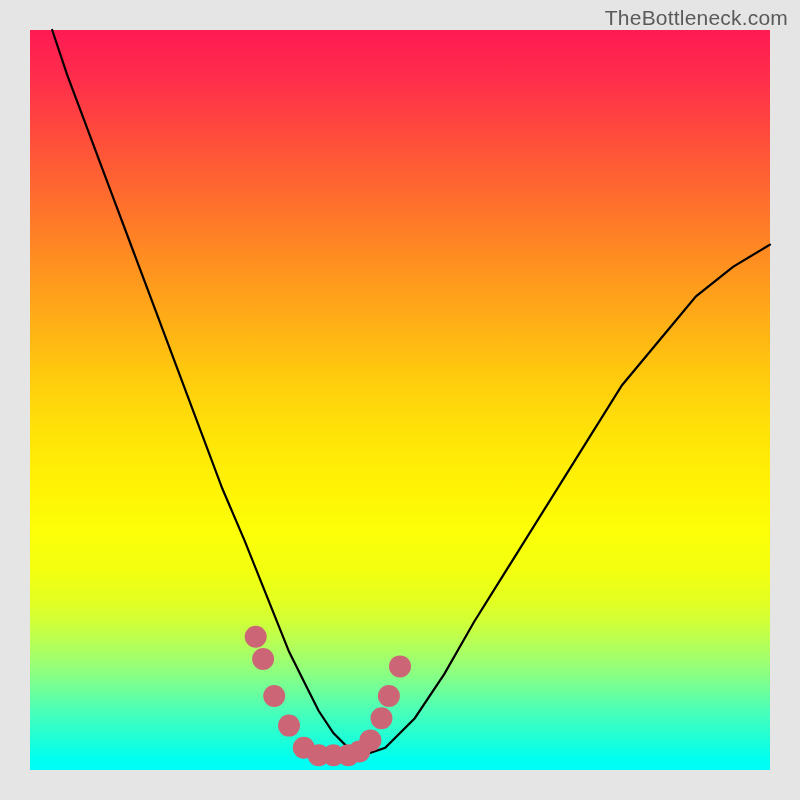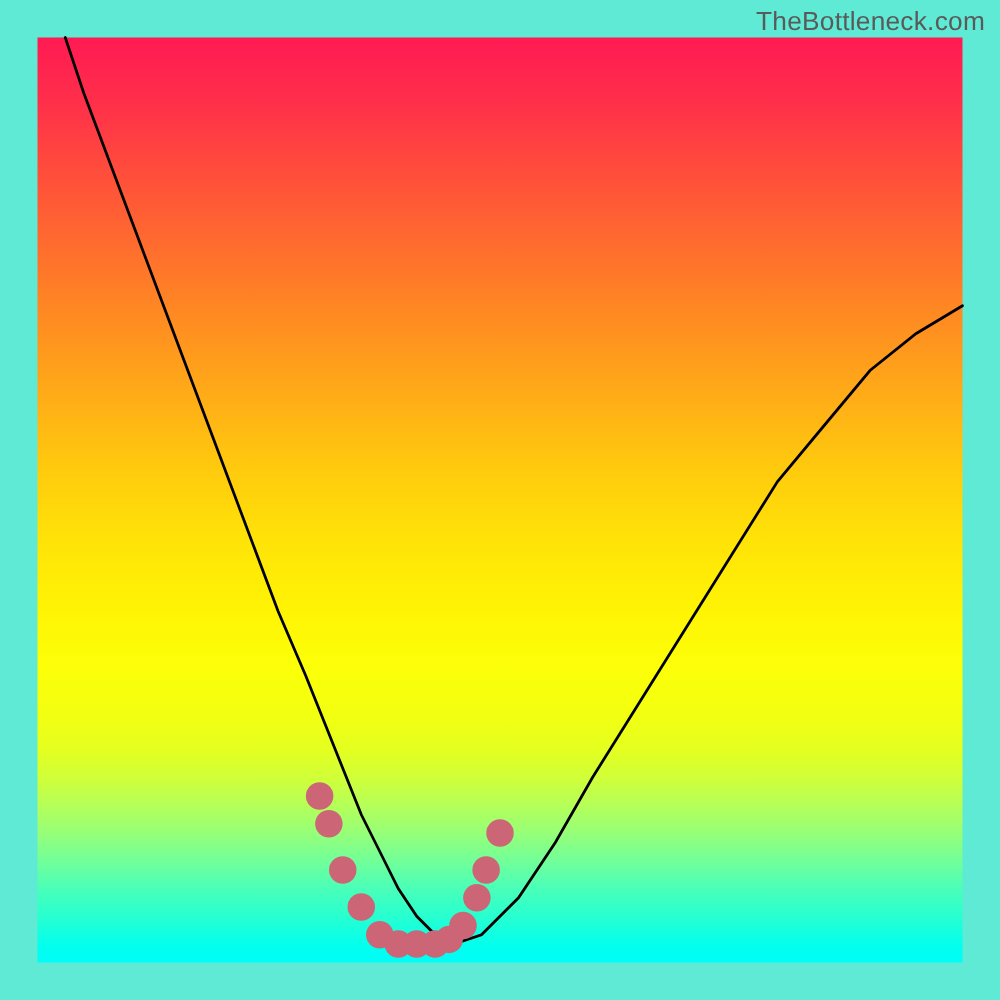--- a/index.html
+++ b/index.html
@@ -7,21 +7,21 @@
     padding: 0;
     width: 800px;
     height: 800px;
     overflow: hidden;
     background: #000;
     font-family: Arial, Helvetica, sans-serif;
   }
   .frame {
     position: absolute;
     inset: 0;
-    background: #5eead4;
+    background: #e5e5e5;
   }
   .plot-area {
     position: absolute;
     left: 30px;
     top: 30px;
     width: 740px;
     height: 740px;
     background: linear-gradient(to bottom,
       #ff1a53 0%,
       #ff2f4a 7%,

